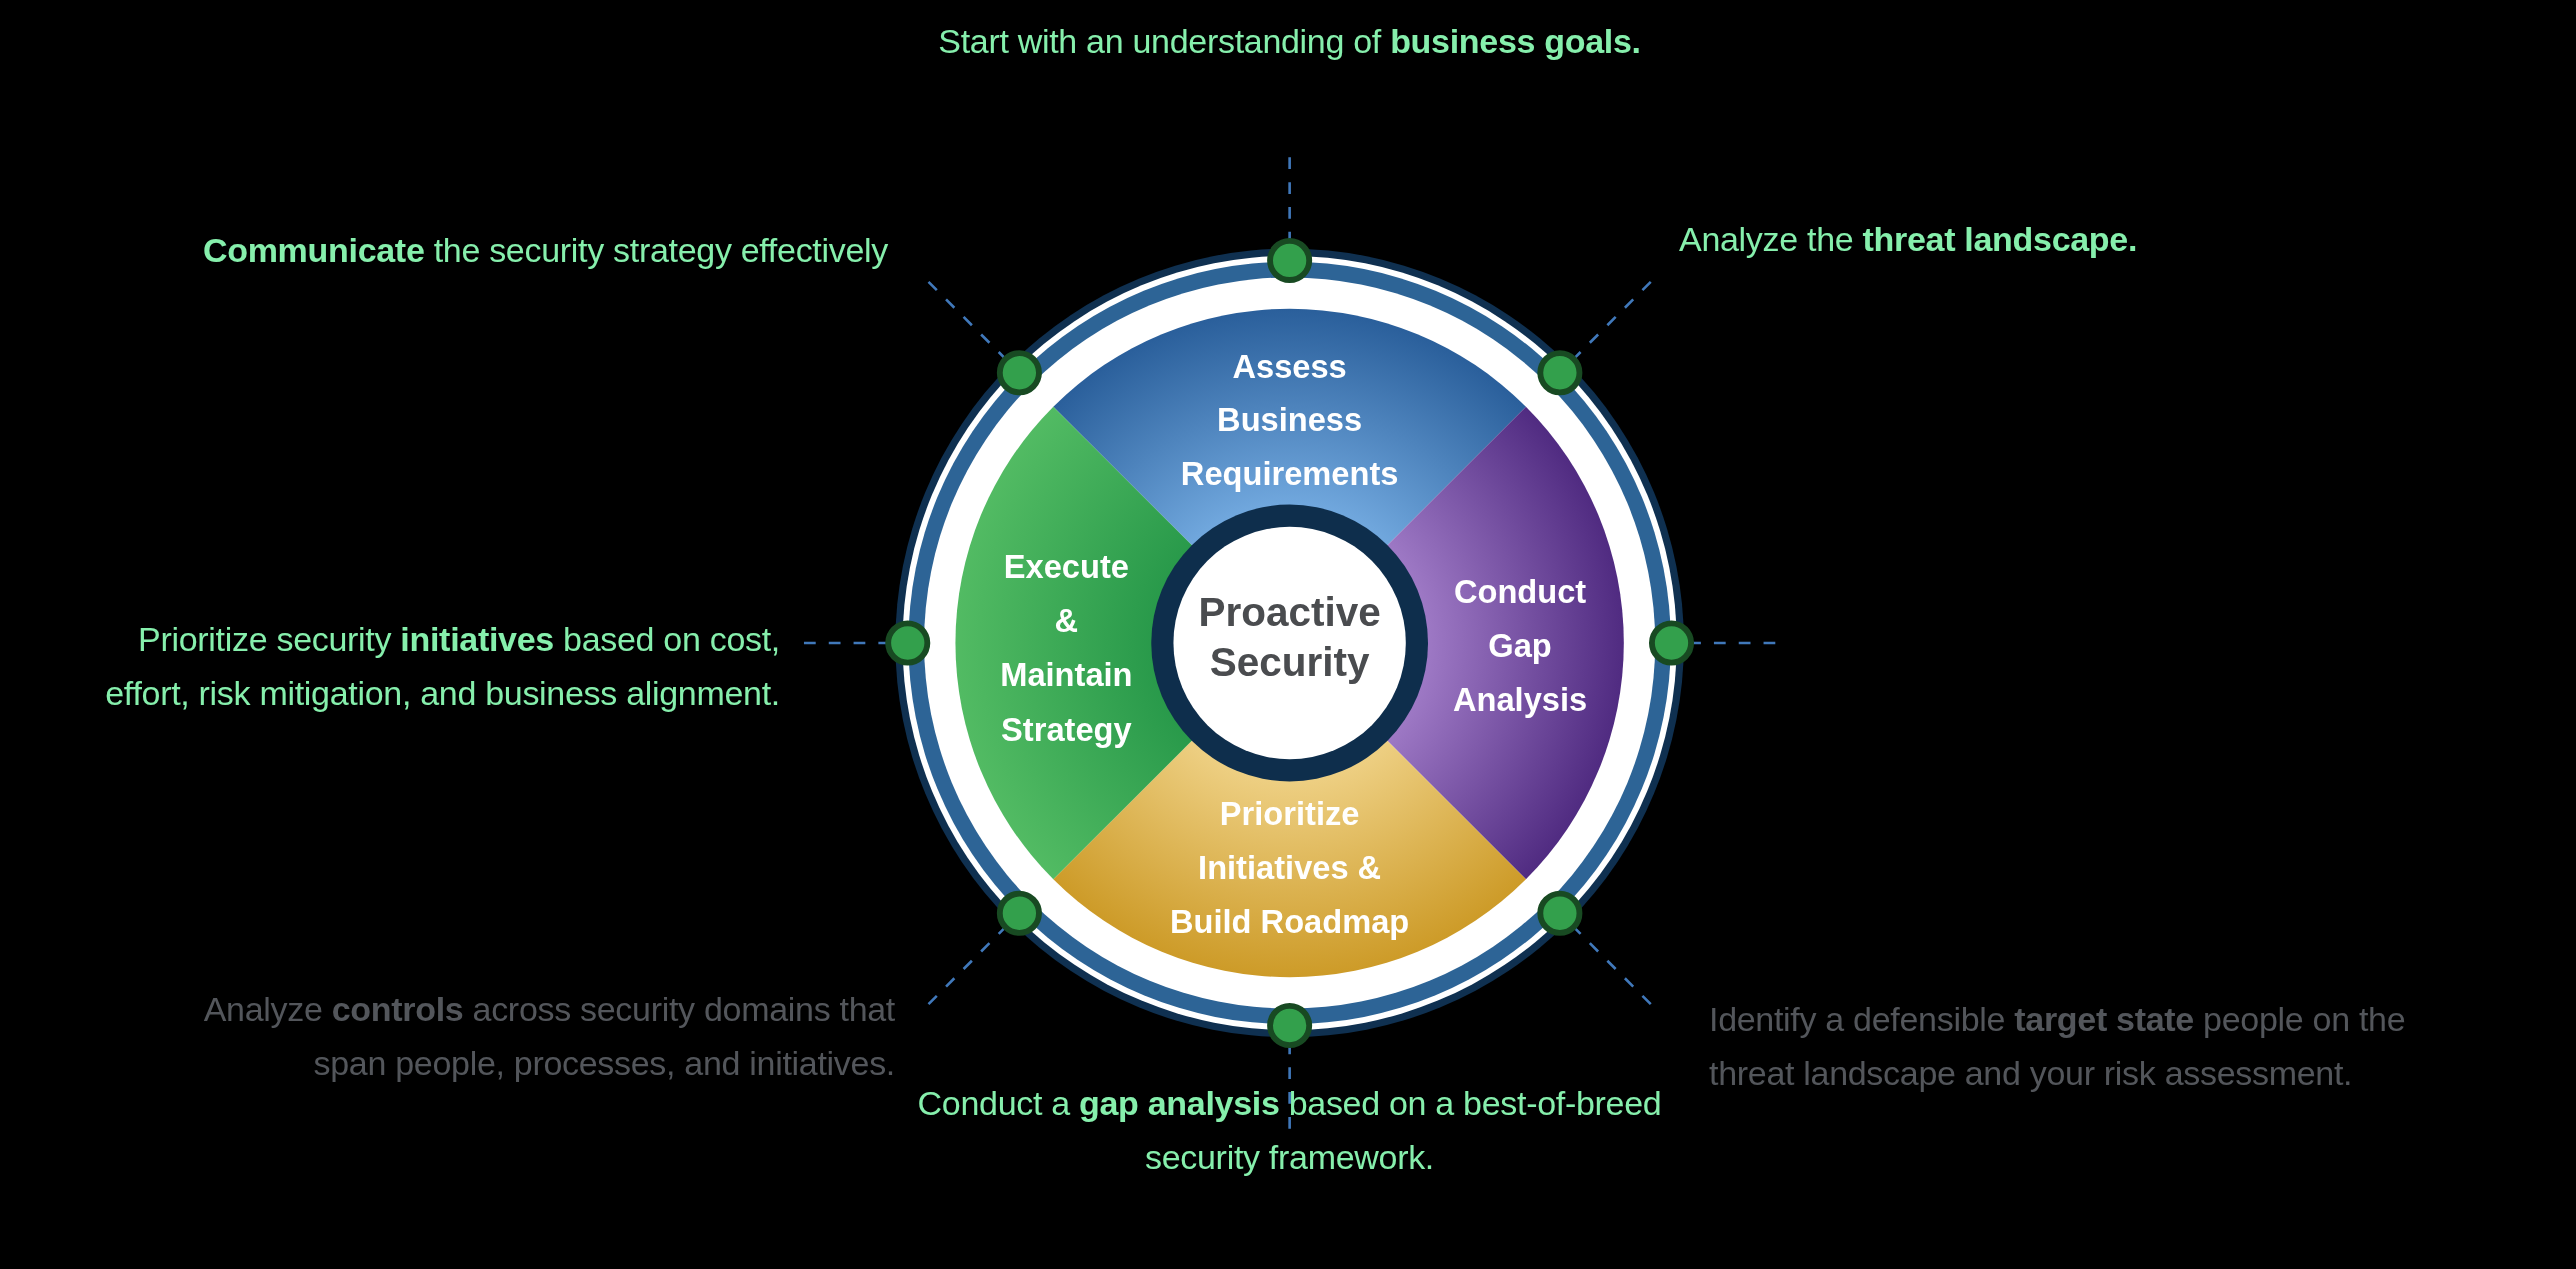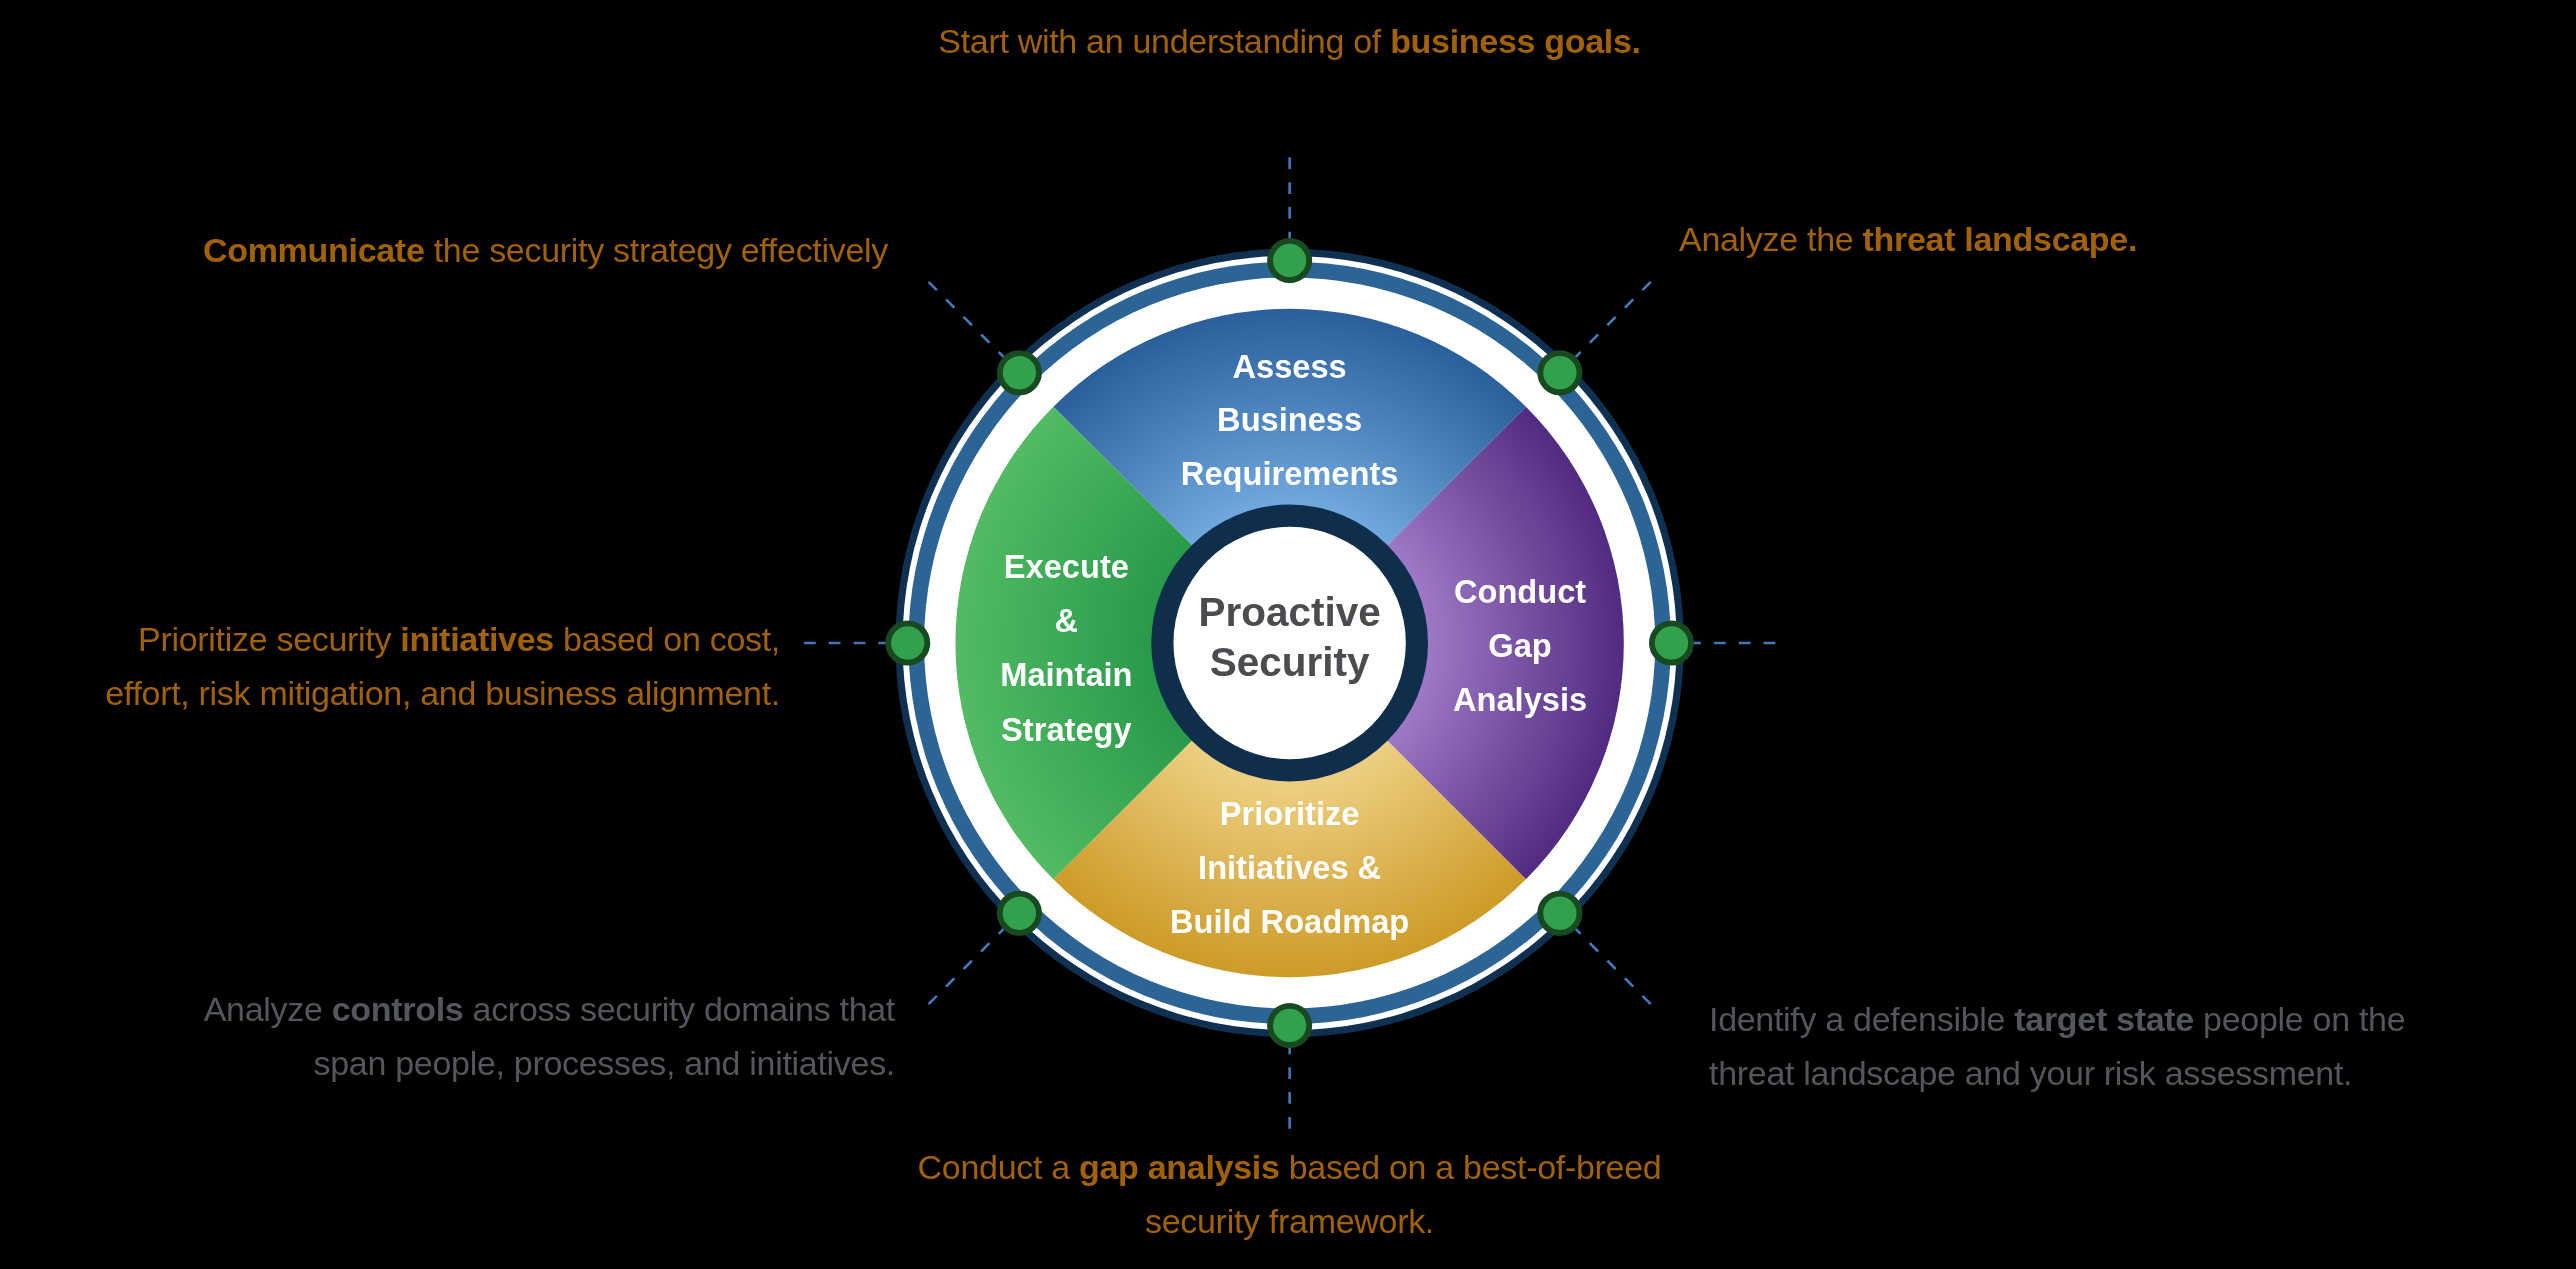--- a/index.html
+++ b/index.html
@@ -33,36 +33,36 @@
     font-size: 62px;
     font-weight: 700;
     fill: #4a4c4f;
   }
   .annotation {
     position: absolute;
     font-size: 34px;
     font-weight: 400;
     letter-spacing: -0.3px;
     line-height: 54px;
-    color: #a16207;
+    color: #86efac;
   }
   .annotation b { font-weight: 700; }
   .annotation.align-right  { text-align: right; }
   .annotation.align-left   { text-align: left; }
   .annotation.align-center { text-align: center; }
   .annotation.tone-light   { color: #5d6065; }
   .annotation.tone-mid     { color: #53565b; }
 
   
   .pos-top          { left: 702px; top: 13.7px;   width: 1175px; }
   .pos-top-left     { left: 65px;  top: 223px;  width: 823px; }
   .pos-top-right    { left: 1679px; top: 212px;  width: 875px; }
   .pos-right        { left: 1814px; top: 619px;  width: 757px; }
   .pos-bottom-right { left: 1709px; top: 992px; width: 875px; }
-  .pos-bottom       { left: 702px; top: 1140px; width: 1175px; }
+  .pos-bottom       { left: 702px; top: 1076px; width: 1175px; }
   .pos-bottom-left  { left: 72px;   top: 982px; width: 823px; }
   .pos-left         { left: 0px;    top: 612px;  width: 780px; }
 </style>
 </head>
 <body>
 
 <div class="stage">
 
   <svg class="diagram-svg" width="2576" height="1269" viewBox="0 0 3945 1944" xmlns="http://www.w3.org/2000/svg">
     <defs>

